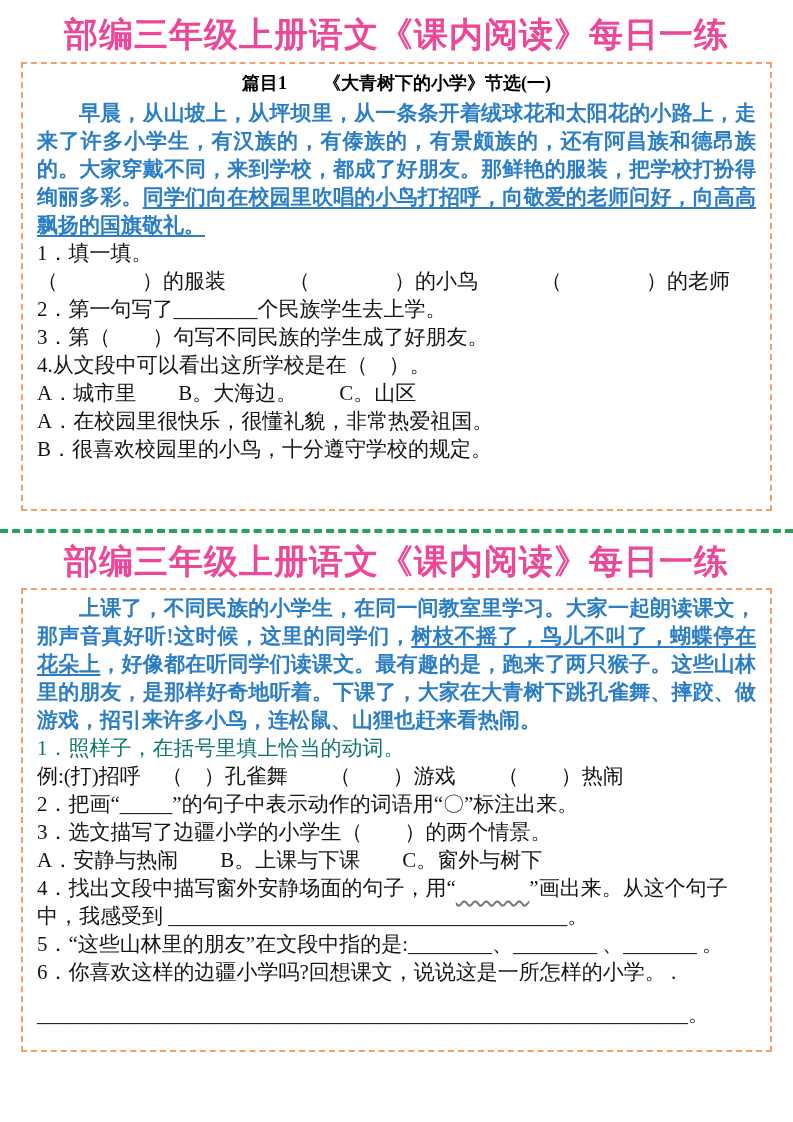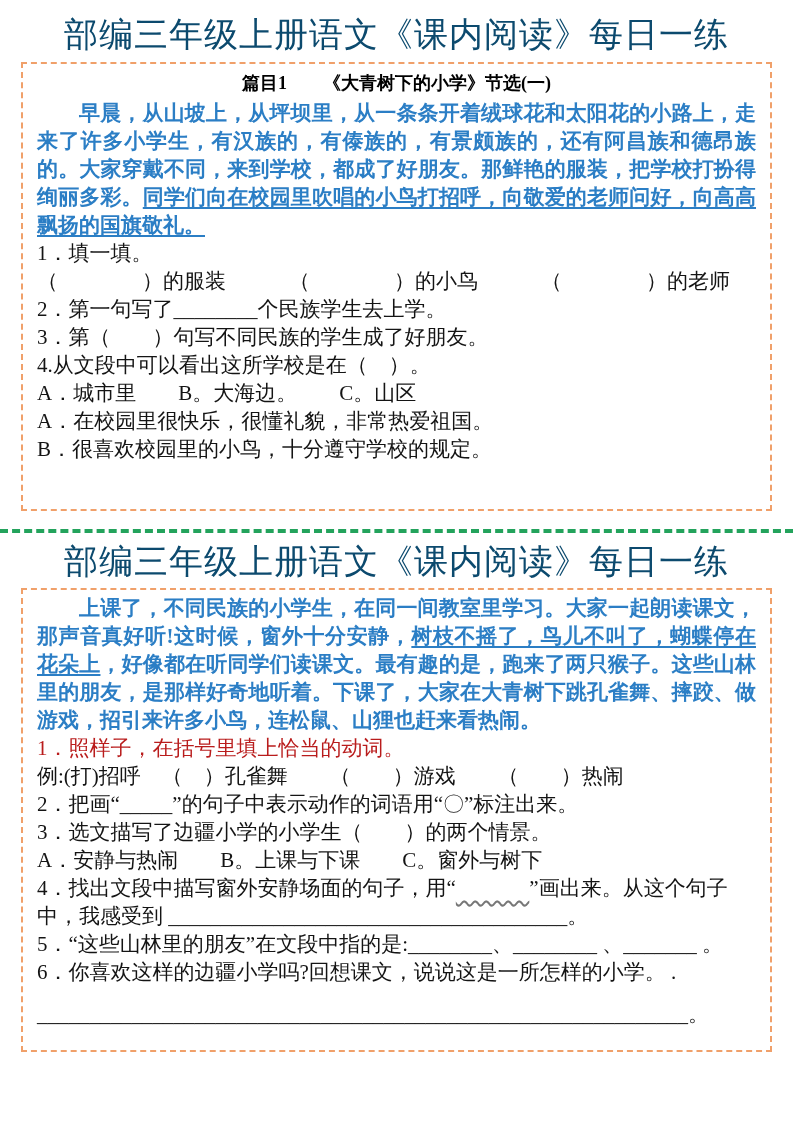--- a/index.html
+++ b/index.html
@@ -11,23 +11,23 @@
     width: 793px;
     height: 1122px;
     font-family: "Liberation Serif", "DejaVu Serif", serif;
     color: #141414;
     overflow: hidden;
   }
   .page-title {
     margin: 0;
     padding-top: 14px;
     text-align: center;
-    color: #0c4a6e;
+    color: #ec4899;
     font-size: 34px;
-    font-weight: normal;
+    font-weight: bold;
     letter-spacing: 1px;
     line-height: 1.25;
   }
   .page-title.second {
     padding-top: 8px;
   }
   .worksheet-box {
     margin: 5px 21px 0 21px;
     border: 2px dashed #f0a06a;
     padding: 4px 14px 46px 14px;
@@ -56,21 +56,21 @@
     text-underline-offset: 3px;
   }
   .qline {
     font-size: 21px;
     line-height: 28px;
     color: #141414;
     text-align: left;
     overflow-wrap: break-word;
   }
   .qline.blue {
-    color: #b91c1c;
+    color: #0f766e;
     font-family: Liberation Serif, serif;
   }
   .wavy-blank {
     text-decoration: underline wavy #777777;
     text-underline-offset: 5px;
   }
   .answer-line {
     padding-top: 14px;
     letter-spacing: 0;
   }
@@ -102,21 +102,21 @@
     <div class="qline">A．在校园里很快乐，很懂礼貌，非常热爱祖国。</div>
     <div class="qline">B．很喜欢校园里的小鸟，十分遵守学校的规定。</div>
   </div>
 
   <div class="section-divider"></div>
 
   <h1 class="page-title second">部编三年级上册语文《课内阅读》每日一练</h1>
 
   <div class="worksheet-box second">
 
-    <p class="passage"><span>上课了，不同民族的小学生，在同一间教室里学习。大家一起朗读课文，那声音真好听!这时候，窗外十分安静，</span><span class="u">树枝不摇了，鸟儿不叫了，蝴蝶停在花朵上</span><span>，好像都在听同学们读课文。最有趣的是，跑来了两只猴子。这些山林里的朋友，是那样好奇地听着。下课了，大家在大青树下跳孔雀舞、摔跤、做游戏，招引来许多小鸟，连松鼠、山狸也赶来看热闹。</span></p>
+    <p class="passage"><span>上课了，不同民族的小学生，在同一间教室里学习。大家一起朗读课文，那声音真好听!这时候，这里的同学们，</span><span class="u">树枝不摇了，鸟儿不叫了，蝴蝶停在花朵上</span><span>，好像都在听同学们读课文。最有趣的是，跑来了两只猴子。这些山林里的朋友，是那样好奇地听着。下课了，大家在大青树下跳孔雀舞、摔跤、做游戏，招引来许多小鸟，连松鼠、山狸也赶来看热闹。</span></p>
 
     <div class="qline blue">1．照样子，在括号里填上恰当的动词。</div>
     <div class="qline">例:(打)招呼　（　）孔雀舞　　（　　）游戏　　（　　）热闹</div>
     <div class="qline">2．把画“_____”的句子中表示动作的词语用“〇”标注出来。</div>
     <div class="qline">3．选文描写了边疆小学的小学生（　　）的两个情景。</div>
     <div class="qline">A．安静与热闹　　B。上课与下课　　C。窗外与树下</div>
 
     <div class="qline"><span>4．找出文段中描写窗外安静场面的句子，用“</span><span class="wavy-blank">&nbsp;&nbsp;&nbsp;&nbsp;&nbsp;&nbsp;&nbsp;&nbsp;&nbsp;&nbsp;&nbsp;&nbsp;&nbsp;&nbsp;</span><span>”画出来。从这个句子中，我感受到 ______________________________________。</span></div>
 
     <div class="qline">5．“这些山林里的朋友”在文段中指的是:________、________ 、_______ 。</div>

